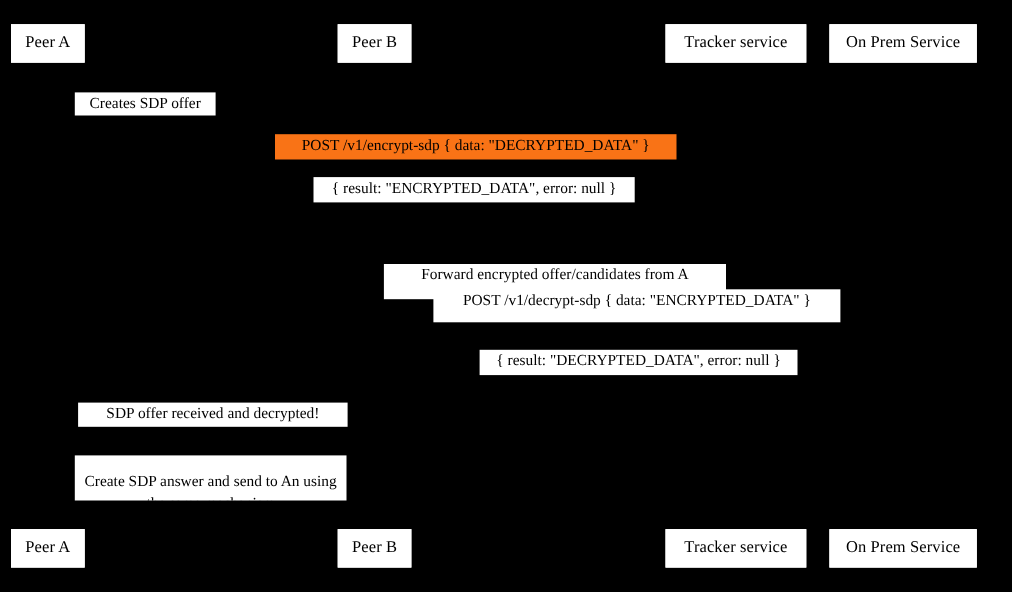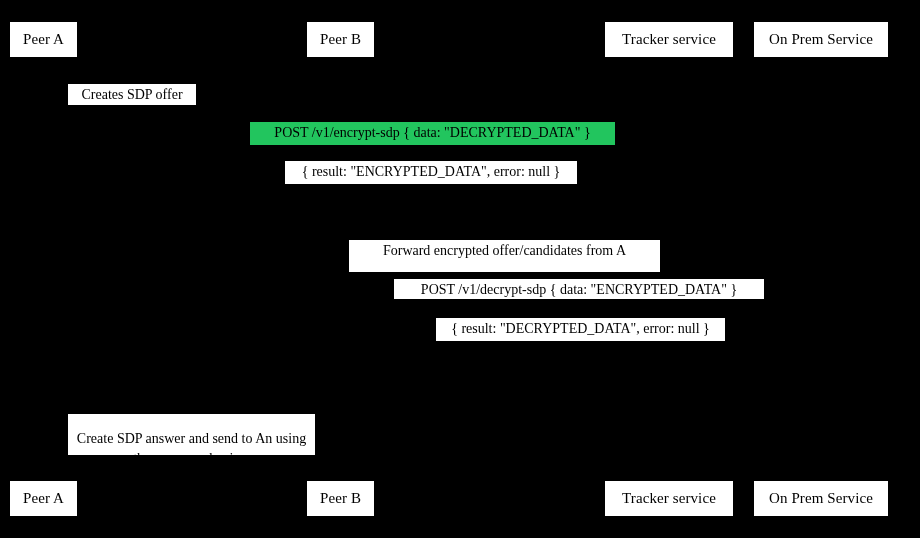--- a/index.html
+++ b/index.html
@@ -62,19 +62,20 @@
     <div class="lifeline" style="left: 821px; top: 57px; height: 424px;"></div>
     <div class="participant" style="left: 10px; top: 22px; width: 67px; height: 35px; background: rgb(255, 255, 255); color: rgb(0, 0, 0);">Peer A</div>
     <div class="participant" style="left: 307px; top: 22px; width: 67px; height: 35px; background: rgb(255, 255, 255); color: rgb(0, 0, 0);">Peer B</div>
     <div class="participant" style="left: 605px; top: 22px; width: 128px; height: 35px; background: rgb(255, 255, 255); color: rgb(0, 0, 0);">Tracker service</div>
     <div class="participant" style="left: 754px; top: 22px; width: 134px; height: 35px; background: rgb(255, 255, 255); color: rgb(0, 0, 0);">On Prem Service</div>
     <div class="participant" style="left: 10px; top: 481px; width: 67px; height: 35px; background: rgb(255, 255, 255); color: rgb(0, 0, 0);">Peer A</div>
     <div class="participant" style="left: 307px; top: 481px; width: 67px; height: 35px; background: rgb(255, 255, 255); color: rgb(0, 0, 0);">Peer B</div>
     <div class="participant" style="left: 605px; top: 481px; width: 128px; height: 35px; background: rgb(255, 255, 255); color: rgb(0, 0, 0);">Tracker service</div>
     <div class="participant" style="left: 754px; top: 481px; width: 134px; height: 35px; background: rgb(255, 255, 255); color: rgb(0, 0, 0);">On Prem Service</div>
     <div class="label" style="left: 68px; top: 84px; width: 128px; height: 21px; background: rgb(255, 255, 255); color: rgb(0, 0, 0);">Creates SDP offer</div>
-    <div class="label" style="left: 250px; top: 122px; width: 365px; height: 23px; background: #22c55e; color: rgb(0, 0, 0);">POST /v1/encrypt-sdp { data: "DECRYPTED_DATA" }</div>
+    <div class="label" style="left: 250px; top: 122px; width: 365px; height: 23px; background: #f97316; color: rgb(0, 0, 0);">POST /v1/encrypt-sdp { data: "DECRYPTED_DATA" }</div>
     <div class="label" style="left: 285px; top: 161px; width: 292px; height: 23px; background: rgb(255, 255, 255); color: rgb(0, 0, 0);">{ result: "ENCRYPTED_DATA", error: null }</div>
     <div class="label" style="left: 349px; top: 240px; width: 311px; height: 32px; background: rgb(255, 255, 255); color: rgb(0, 0, 0);">Forward encrypted offer/candidates from A</div>
-    <div class="label" style="left: 394px; top: 279px; width: 370px; height: 20px; background: rgb(255, 255, 255); color: rgb(0, 0, 0);">POST /v1/decrypt-sdp { data: "ENCRYPTED_DATA" }</div>
+    <div class="label" style="left: 394px; top: 263px; width: 370px; height: 30px; background: rgb(255, 255, 255); color: rgb(0, 0, 0);">POST /v1/decrypt-sdp { data: "ENCRYPTED_DATA" }</div>
     <div class="label" style="left: 436px; top: 318px; width: 289px; height: 23px; background: rgb(255, 255, 255); color: rgb(0, 0, 0);">{ result: "DECRYPTED_DATA", error: null }</div>
+    <div class="label" style="left: 71px; top: 366px; width: 245px; height: 22px; background: rgb(255, 255, 255); color: rgb(0, 0, 0);">SDP offer received and decrypted!</div>
     <div class="label two-line" style="left: 68px; top: 414px; width: 247px; height: 41px; background: rgb(255, 255, 255); color: rgb(0, 0, 0);">Create SDP answer and send to An using the same mechanism</div>
   </div>
 
 </body></html>

